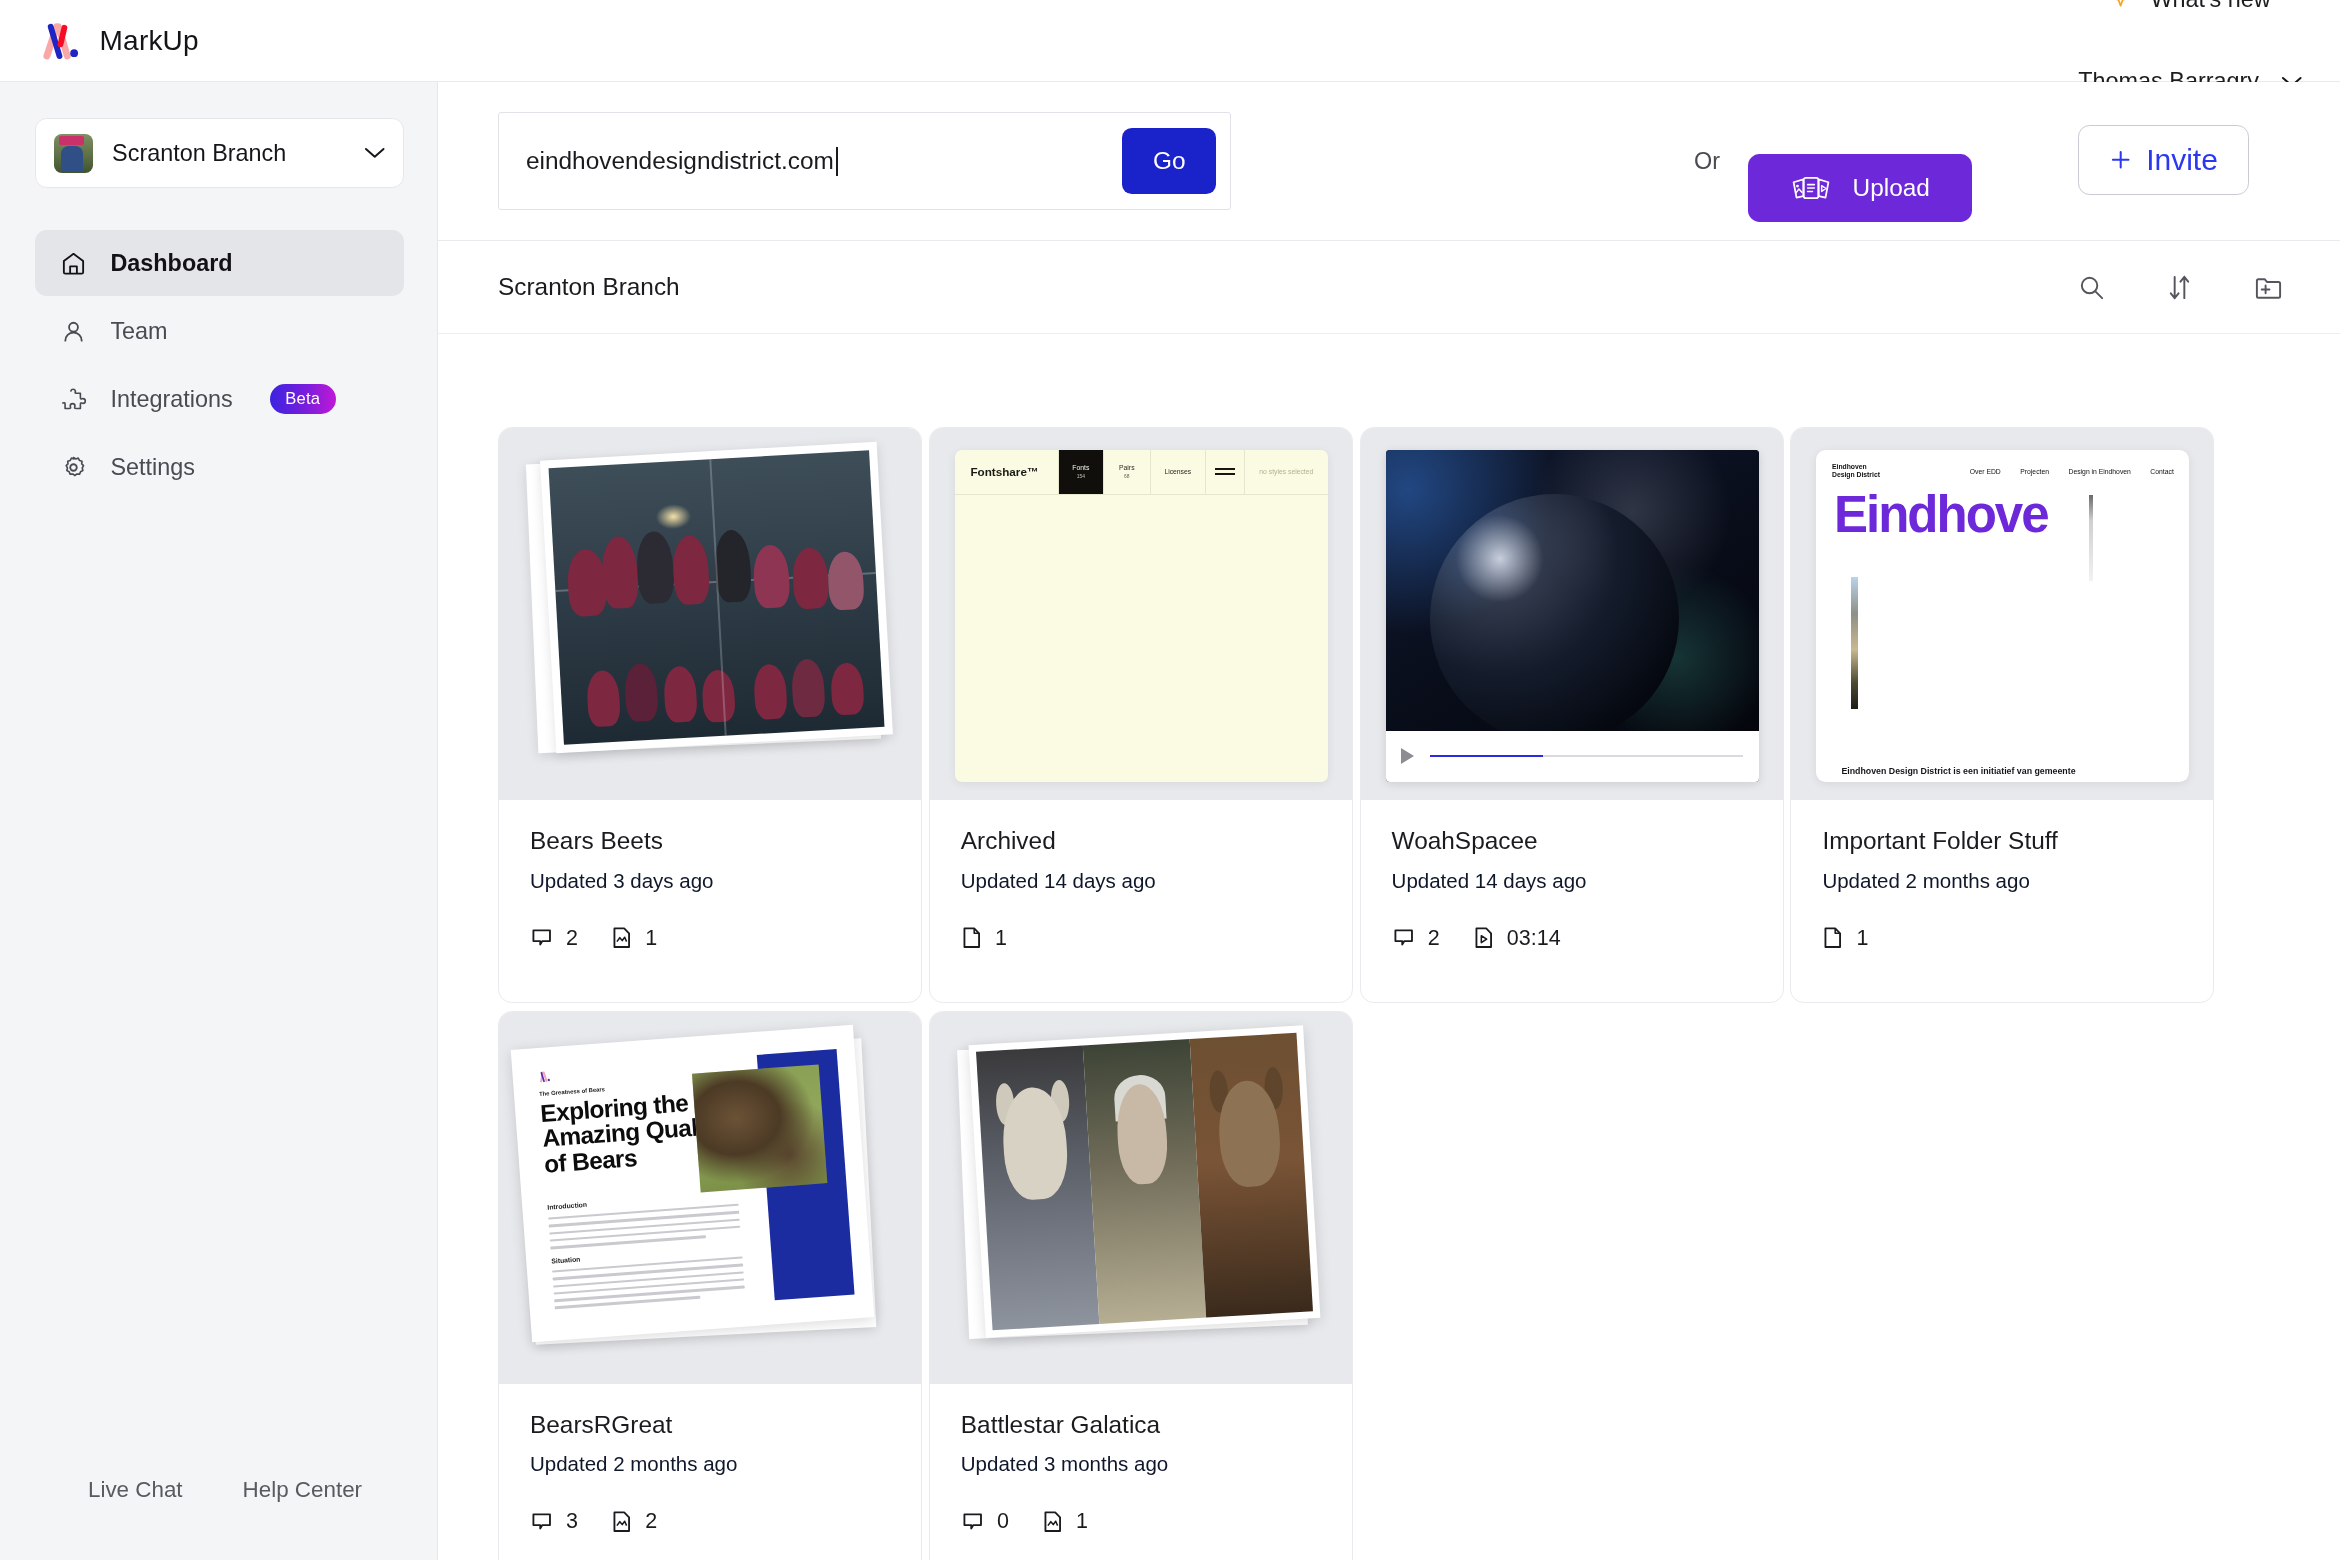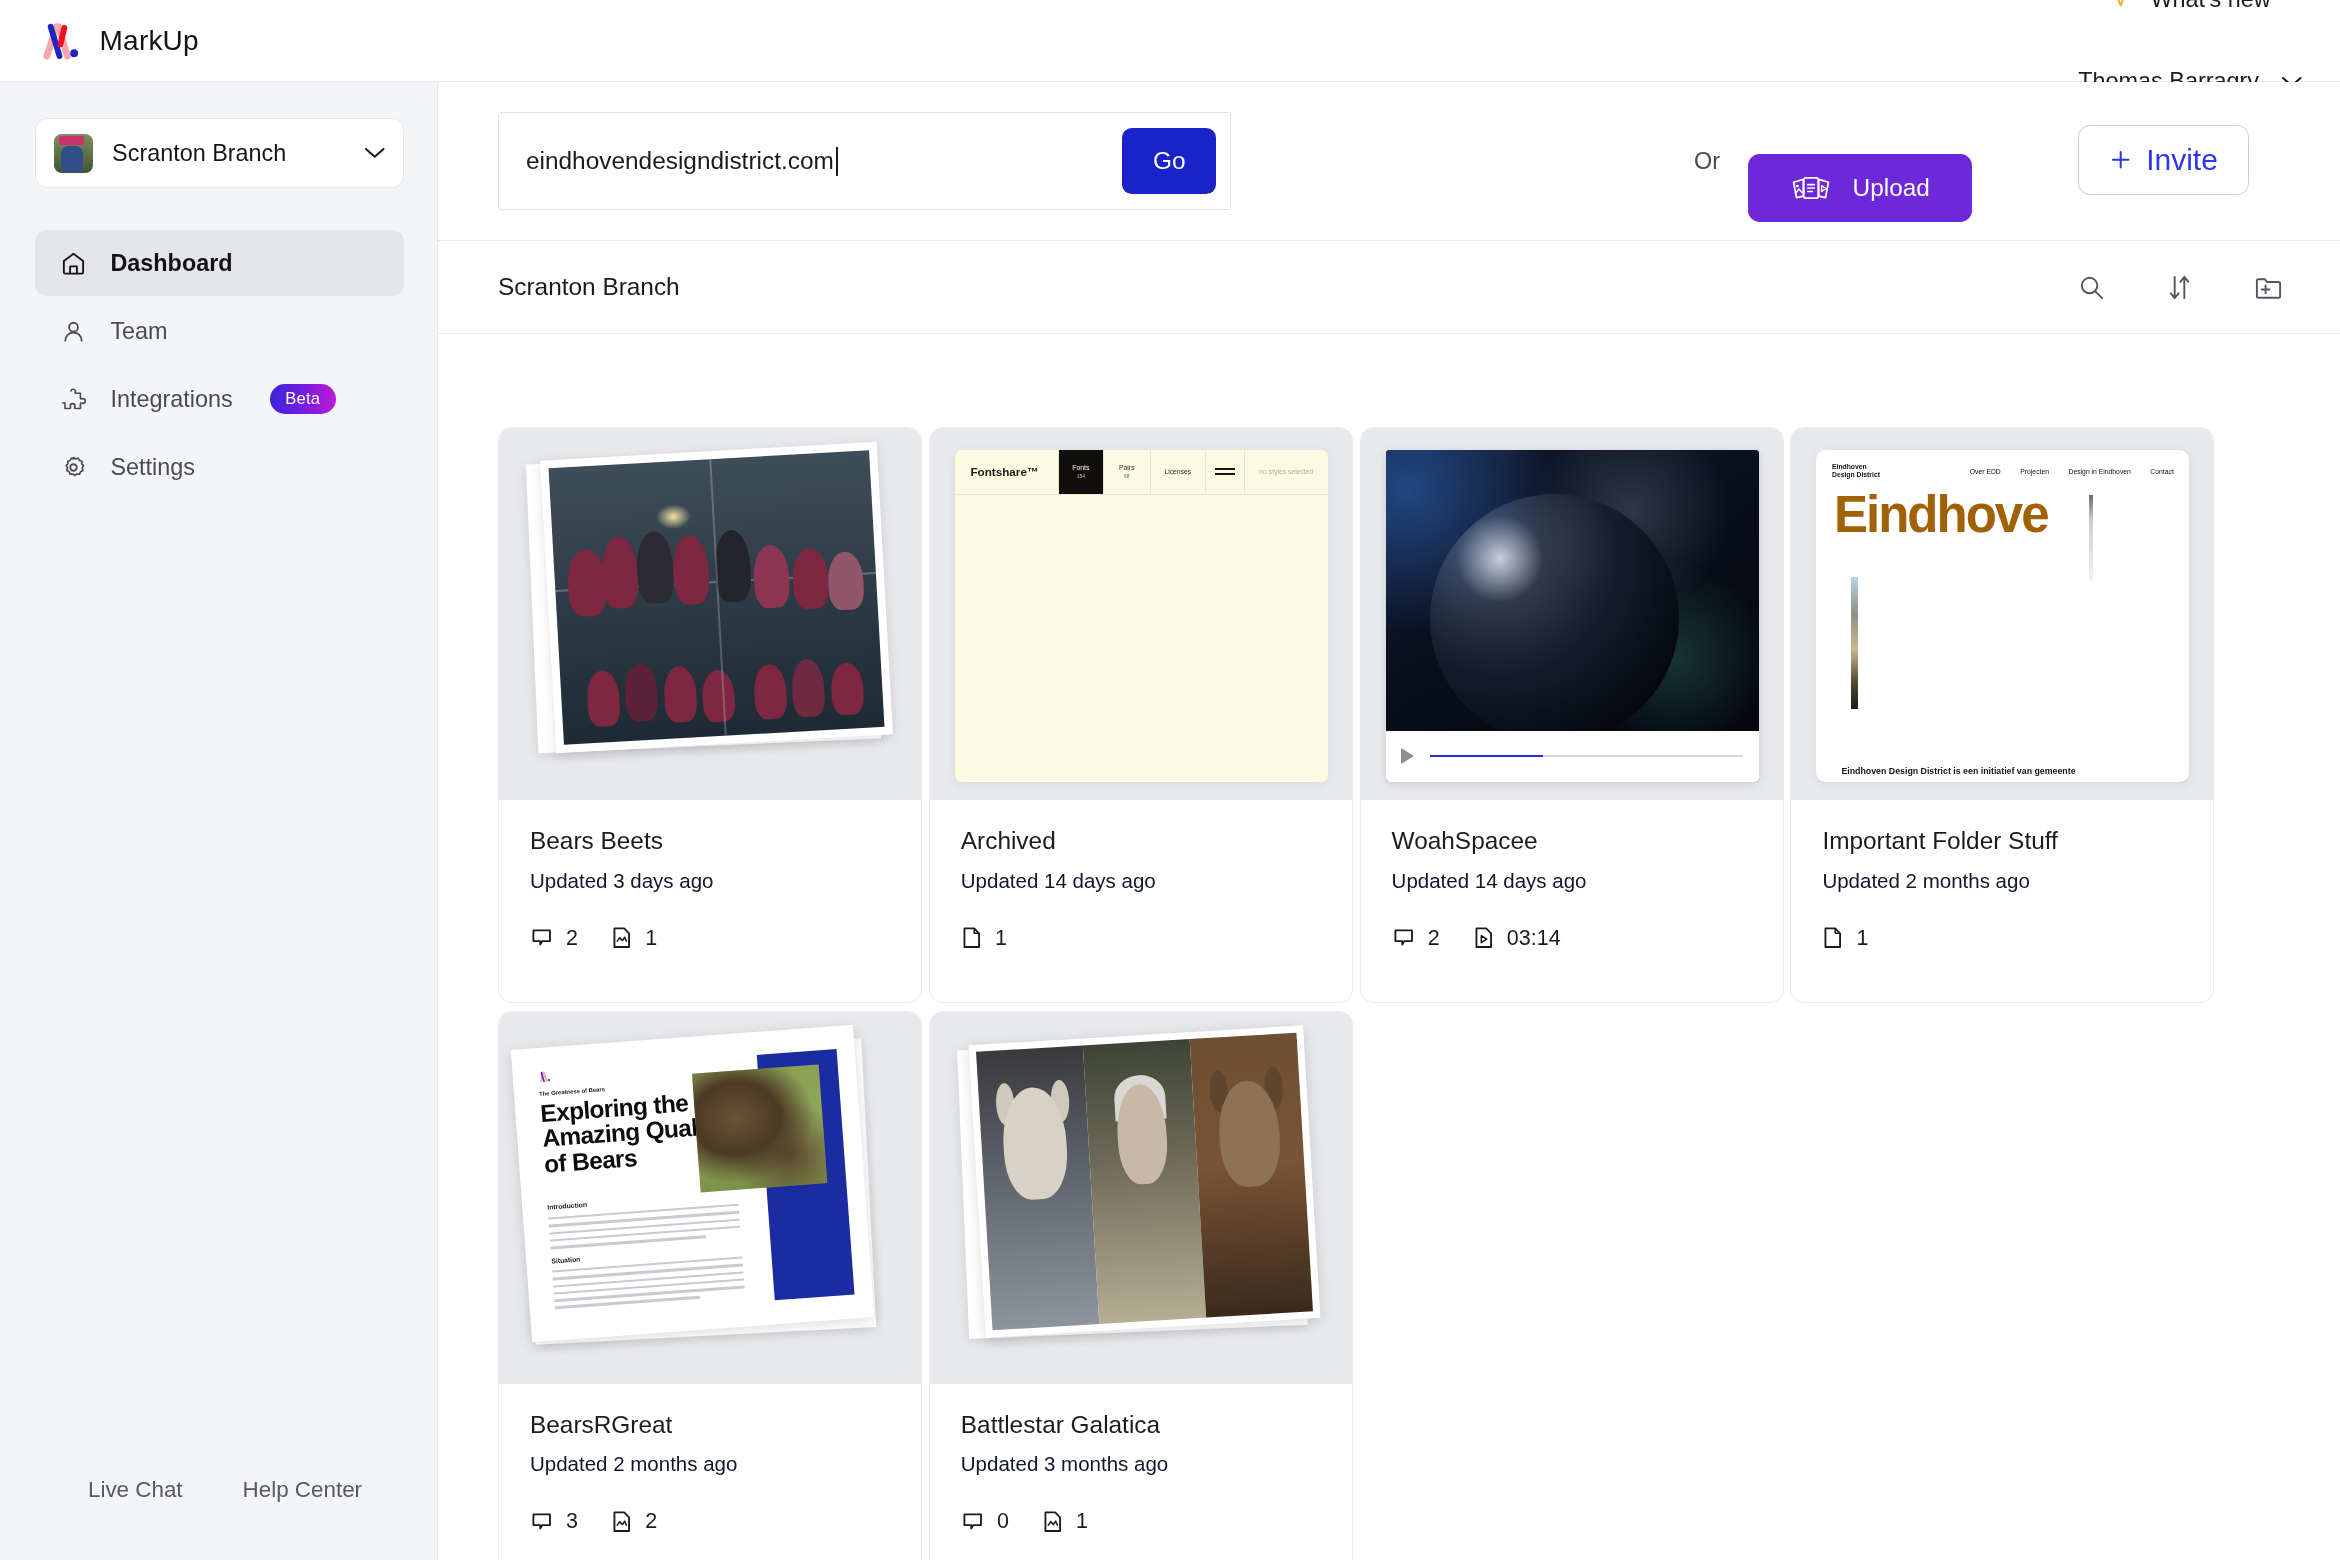--- a/index.html
+++ b/index.html
@@ -251,21 +251,21 @@
   .ei-wrap {
     position: absolute; left: 25px; top: 21.5px; width: 373px; height: 332px;
     background: #ffffff; border-radius: 9.8px; overflow: hidden;
     box-shadow: 0 2px 9.8px rgba(0,0,0,.08);
   }
   .ei-nav { display: flex; align-items: center; padding: 13.7px 15.6px 0 15.6px; }
   .ei-logo { font-size: 6.8px; font-weight: 700; line-height: 1.15; color: #101010; }
   .ei-links { margin-left: auto; display: flex; gap: 19.5px; font-size: 6.8px; color: #101010; }
   .ei-head {
     margin-top: 5.9px; padding-left: 17.6px;
-    font-size: 51px; font-weight: 700; letter-spacing: -2px; color: #a16207;
+    font-size: 51px; font-weight: 700; letter-spacing: -2px; color: #6d28d9;
     white-space: nowrap; overflow: hidden;
   }
   .ei-strip-r {
     position: absolute; right: 96px; top: 45px; width: 4.9px; height: 86px;
     background: linear-gradient(180deg,#6a6a6a 0%,#cfcfcf 30%,#f2f2f2 100%);
   }
   .ei-strip-l {
     position: absolute; left: 35px; top: 127px; width: 6.8px; height: 132px;
     background: linear-gradient(180deg,#b9d4ec 0%,#8d8f86 28%,#c9b890 55%,#4d4a32 80%,#1d1d14 100%);
   }

